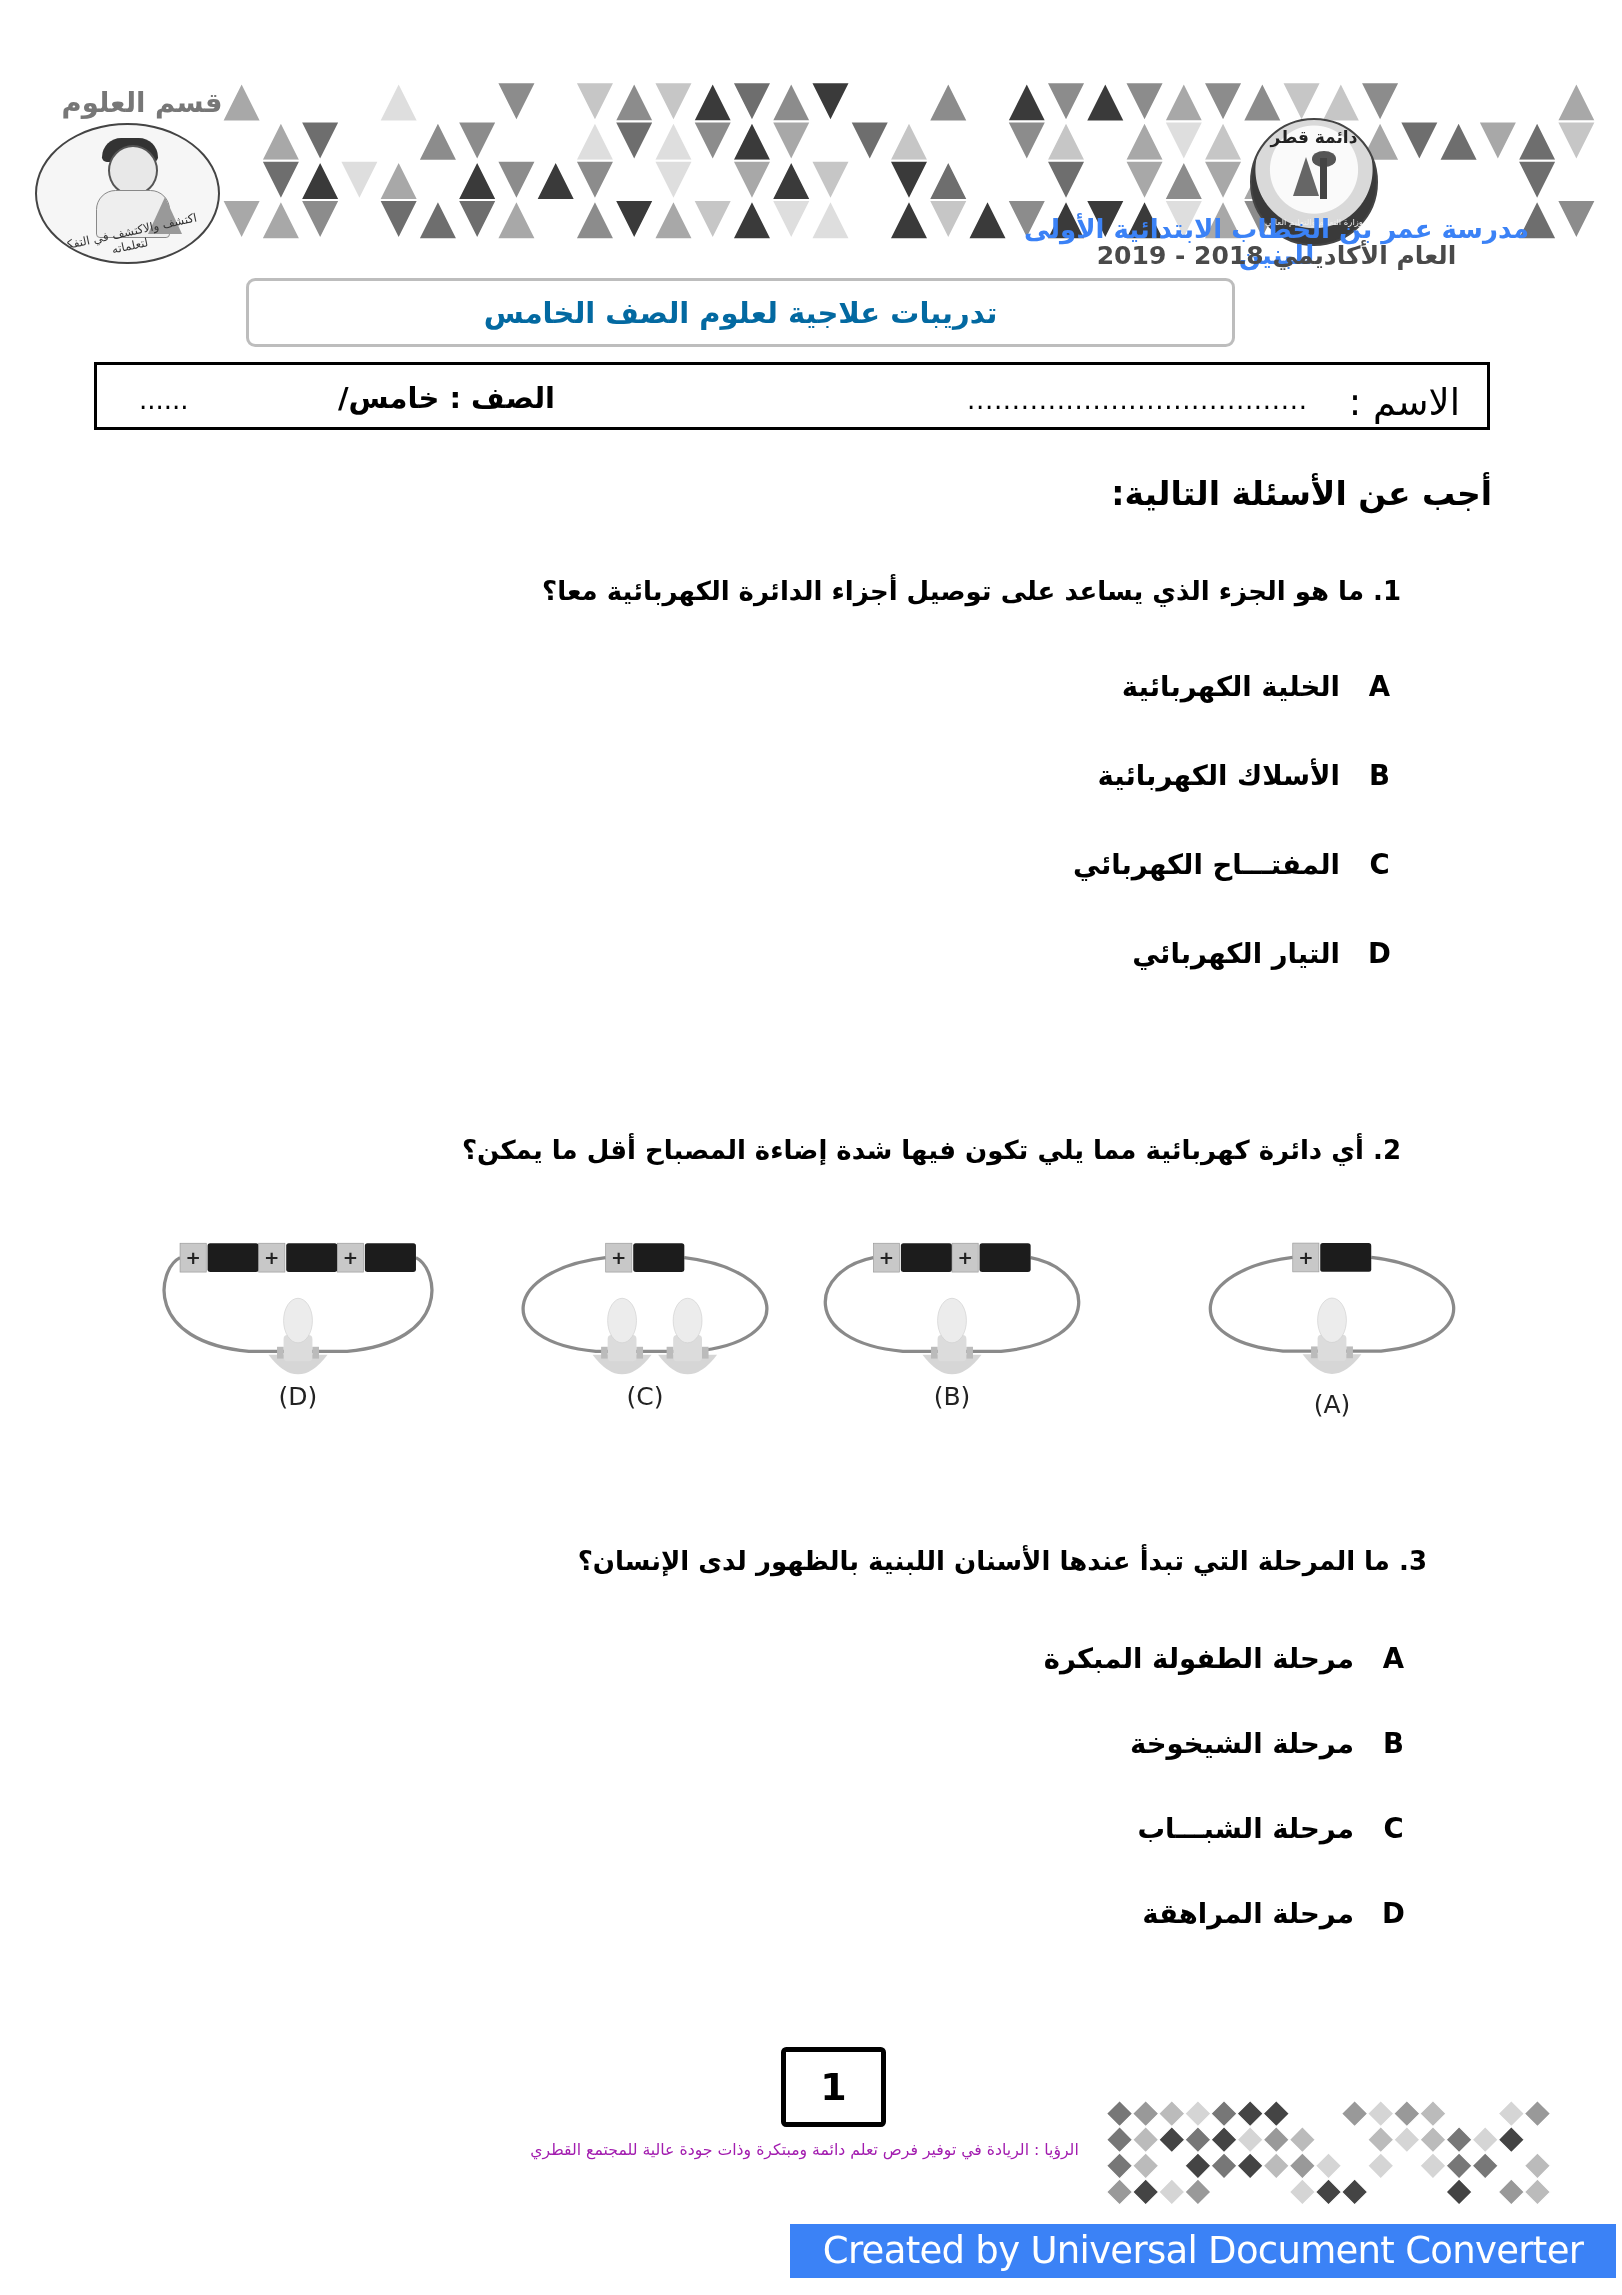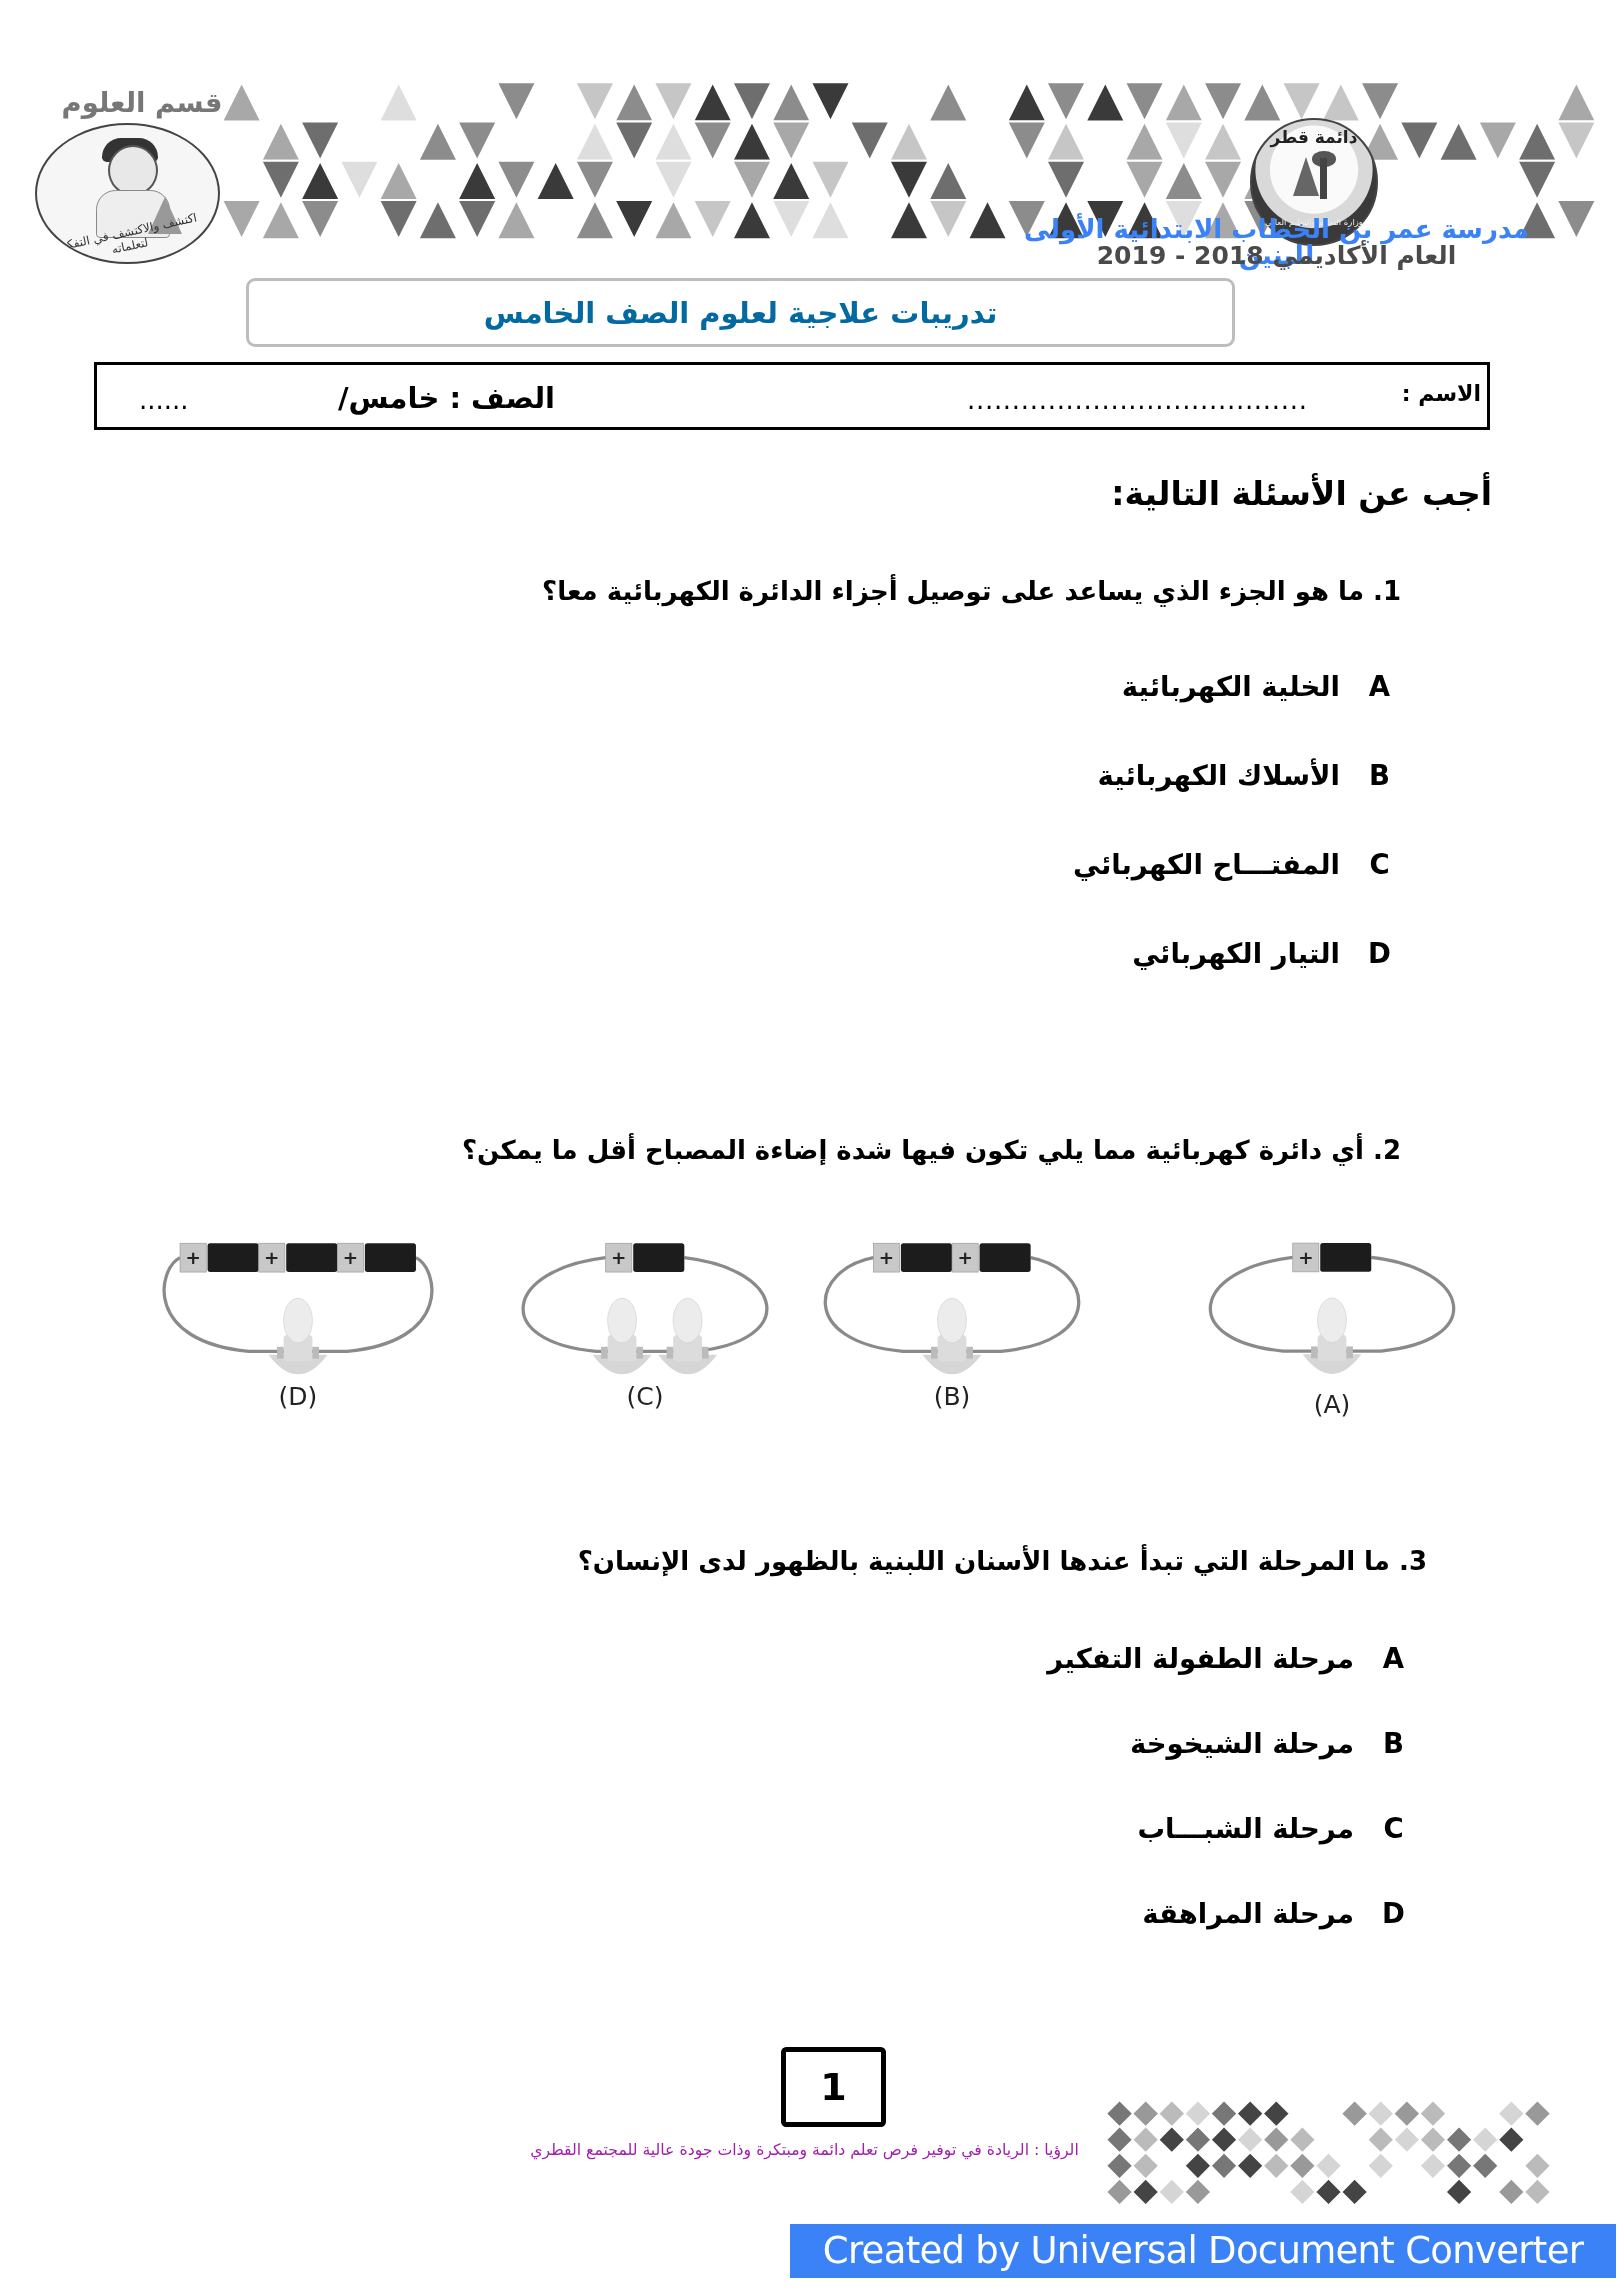--- a/index.html
+++ b/index.html
@@ -34,21 +34,21 @@
   .school-name { left: 982px; top: 216px; width: 589px; text-align: center; direction: rtl;
     font-size: 26px; font-weight: bold; color: #3b82f6; line-height: 1; }
   .academic-year { left: 982px; top: 243px; width: 589px; text-align: center; direction: rtl;
     font-size: 25px; font-weight: bold; color: #4a4a4a; line-height: 1; }
 
   .title-box { left: 246px; top: 278px; width: 983px; height: 63px; border: 3.9px solid #bdbdbd; border-radius: 9.2px;
     background: #fff; display: flex; align-items: center; justify-content: center; }
   .title-box .title-text { font-size: 29px; font-weight: bold; color: #0369a1; direction: rtl; letter-spacing: -0.7px; }
 
   .info-box { left: 94px; top: 362px; width: 1396px; height: 68px; border: 3.3px solid #000; box-sizing: border-box; }
-  .info-box .name-label { position: absolute; right: 6px; top: 15.7px; font-size: 22px; font-weight: bold; direction: rtl; }
+  .info-box .name-label { position: absolute; right: 27px; top: 15.7px; font-size: 37px; font-weight: normal; direction: rtl; }
   .info-box .name-dots { position: absolute; left: 870px; top: 19.6px; font-size: 26px; letter-spacing: 0.7px; }
   .info-box .class-label { position: absolute; left: 241px; top: 15.7px; font-size: 29px; font-weight: bold; direction: rtl; }
   .info-box .class-dots { position: absolute; left: 42px; top: 19.6px; font-size: 26px; }
 
   .instruction { right: 131px; top: 474px; font-size: 33px; font-weight: bold; direction: rtl; }
 
   .question { font-size: 26px; font-weight: bold; direction: rtl; }
   .q1 { right: 222px; top: 576px; }
   .q2 { right: 222px; top: 1135px; }
   .q3 { right: 196px; top: 1546px; }
@@ -304,21 +304,21 @@
         <rect x="257" y="178" width="10" height="18" fill="#bbb"></rect>
       </svg>
     <div class="circuit-label" style="top:160px;">(A)</div>
   </div>
 </div>
 
 <div class="abs question q3">3. ما المرحلة التي تبدأ عندها الأسنان اللبنية بالظهور لدى الإنسان؟</div>
 <div class="abs q3-options">
   <div class="option">
     <span class="opt-letter">A</span>
-    <span class="opt-text">مرحلة الطفولة التفكير</span>
+    <span class="opt-text">مرحلة الطفولة المبكرة</span>
   </div>
   <div class="option">
     <span class="opt-letter">B</span>
     <span class="opt-text">مرحلة الشيخوخة</span>
   </div>
   <div class="option">
     <span class="opt-letter">C</span>
     <span class="opt-text">مرحلة الشبـــاب</span>
   </div>
   <div class="option">

